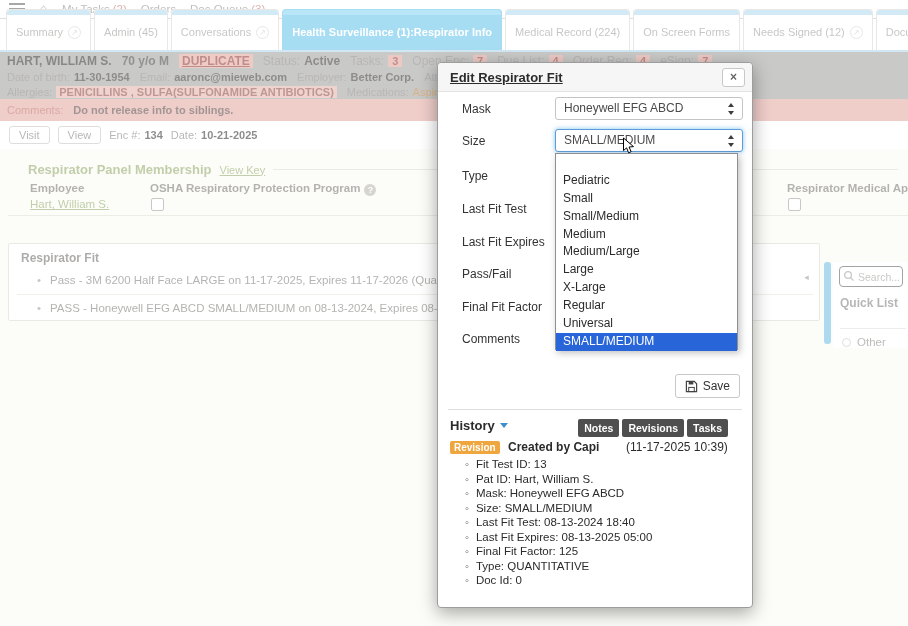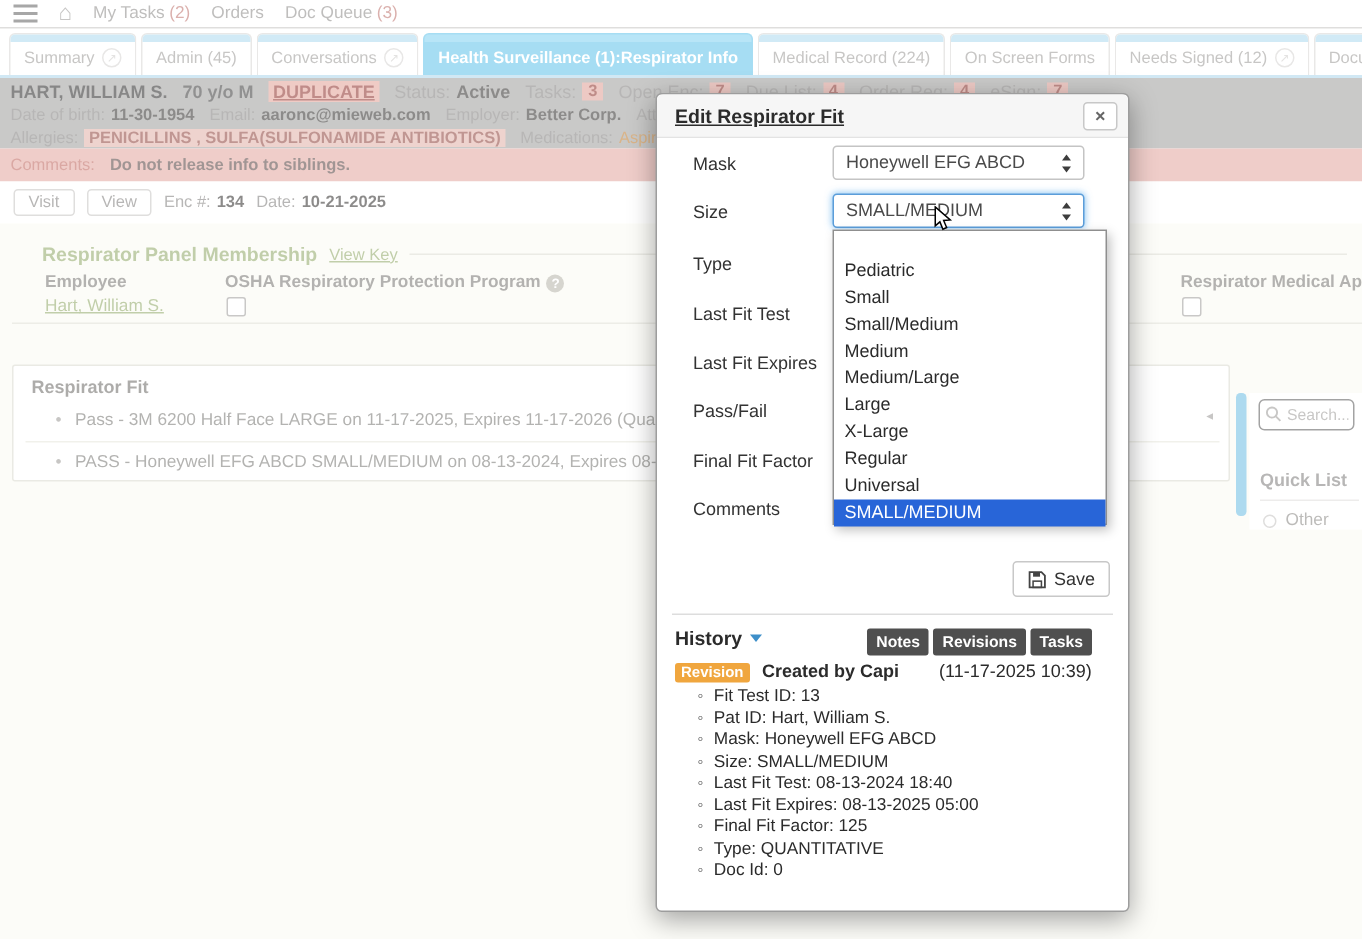--- a/index.html
+++ b/index.html
@@ -15,21 +15,21 @@
   .topnav { position:absolute; top:0; left:0; right:0; height:19px; display:flex; align-items:center; gap:14px; padding-left:9px; border-bottom:1px solid #bdbbb9; font-size:11.5px; color:#7a7876; }
   .burger-wrap { width:16px; height:12px; position:relative; }
   .burger-wrap i { position:absolute; left:0; width:16px; height:2px; background:#474747; }
   .burger-wrap i:nth-child(1){top:0}.burger-wrap i:nth-child(2){top:5px}.burger-wrap i:nth-child(3){top:10px}
   .home { font-size:15px; color:#8a8886; line-height:12px; }
   .nav-item { display:flex; gap:3px; }
   .nav-count { color:#b35b54; }
 
   
   .tabbar { position:absolute; top:22px; left:6px; right:0; height:28px; display:flex; gap:3px; align-items:flex-end; }
-  .tab { position:relative; height:28px; background:#fff; border:1px solid #d2d0ce; border-bottom:none; border-radius:4px 4px 0 0; display:flex; align-items:center; gap:5px; padding:4px 9px 0 9px; font-size:11px; color:#8b8986; white-space:nowrap;justify-content:space-between; }
+  .tab { position:relative; height:41px; background:#fff; border:1px solid #d2d0ce; border-bottom:none; border-radius:4px 4px 0 0; display:flex; align-items:center; gap:5px; padding:4px 9px 0 9px; font-size:11px; color:#8b8986; white-space:nowrap;justify-content:space-between; }
   .tab::before { content:""; position:absolute; top:0; left:0; right:0; height:5px; background:#9fd4ec; border-radius:3px 3px 0 0; }
   .tab.active { background:#45b8e6; border-color:#45b8e6; color:#fff; font-weight:bold; }
   .tab.active::before { background:#6cc9ee; }
   .pop-icon { width:13px; height:13px; border:1px solid #cfcdcb; border-radius:50%; font-size:8px; line-height:12px; text-align:center; color:#c6c4c2; }
   .pop-icon::before { content:"↗"; }
   .tabline { position:absolute; top:50px; left:0; right:0; height:2px; background:#9fd0e8; }
 
   
   .pheader { position:absolute; top:52px; left:0; right:0; height:47px; background:#8f8e8c; color:#e8e6e4; }
   .prow { display:flex; align-items:center; gap:10px; padding-left:7px; white-space:nowrap; }
@@ -77,31 +77,31 @@
   .fit-divider { position:absolute; top:50px; left:8px; right:6px; border-top:1px solid #e2e2d6; }
 
   
   .collapse-arrow { position:absolute; top:269px; left:799px; width:15px; height:16px; font-size:9px; color:#8a8886; text-align:center; line-height:16px; z-index:1; }
   .bluebar { position:absolute; top:262px; left:824px; width:7px; height:82px; background:#54b2de; border-radius:3px; z-index:1; }
   .sidepanel { position:absolute; top:262px; left:833px; right:0; z-index:1; background:#fff; }
   .search-box { position:relative; margin:4px 4px 0 6px; }
   .search-box input { width:64px; height:21px; border:1px solid #404040; border-radius:4px; font-size:10.5px; padding:0 3px 0 18px; color:#55534f; font-family:"Liberation Sans",sans-serif; outline:none; background:#fff; }
   .search-box input::placeholder { color:#8d8b88; }
   .search-ico { position:absolute; left:4px; top:4px; }
-  .ql-title { margin:26px 0 0 7px; font-size:12px; font-weight:bold; color:#6a6866; padding-bottom:6px; border-bottom:1px solid #d9d7d5; margin-right:2px; }
+  .ql-title { margin:9px 0 0 7px; font-size:12px; font-weight:bold; color:#6a6866; padding-bottom:18px; border-bottom:1px solid #d9d7d5; margin-right:2px; }
   .ql-item { display:flex; align-items:center; gap:6px; margin:7px 0 0 9px; font-size:11.5px; color:#74726e; }
   .radio-ico { width:9px; height:9px; border:1px solid #bcbab8; border-radius:50%; background:#fff; }
 
   
   .modal { position:absolute; top:62px; left:437px; width:316px; height:546px; background:#fff; border:1px solid #9d9d9d; border-radius:4px; box-shadow:0 5px 18px rgba(0,0,0,0.35); z-index:10; }
   .m-header { position:relative; height:29px; background:#f6f6f6; border-bottom:1px solid #e3e3e3; border-radius:4px 4px 0 0; display:flex; align-items:center; padding-left:12px; }
   .m-title { font-size:13px; font-weight:bold; color:#2b2b2b;text-decoration:underline; }
   .m-close { position:absolute; right:7px; top:5px; width:23px; height:19px; border:1px solid #c8c8c8; border-radius:3px; background:#fff; font-size:12px; font-weight:bold; color:#666; text-align:center; line-height:17px; }
   .f-label { position:absolute; left:24px; font-size:12px; color:#333; }
-  .sel { position:absolute; left:117px; width:168px; height:23px; border:1px solid #c4c4c4; border-radius:3px; background:#fff; font-size:12px; color:#4a4a4a; line-height:21px; padding-left:8px; }
+  .sel { position:absolute; left:117px; width:188px; height:23px; border:1px solid #c4c4c4; border-radius:3px; background:#fff; font-size:12px; color:#4a4a4a; line-height:21px; padding-left:8px; }
   .sel.focused { border-color:#5b9dd9; box-shadow:0 0 5px rgba(82,168,236,0.7); }
   .ud { position:absolute; right:6px; top:50%; margin-top:-6px; width:9px; height:12px; }
   .ud::before { content:""; position:absolute; top:0; left:1px; border-left:3.5px solid transparent; border-right:3.5px solid transparent; border-bottom:4.5px solid #3d3d3d; }
   .ud::after  { content:""; position:absolute; bottom:0; left:1px; border-left:3.5px solid transparent; border-right:3.5px solid transparent; border-top:4.5px solid #3d3d3d; }
 
   .popup { position:absolute; left:117px; top:90px; width:183px; height:197px; background:#fff; border:1px solid #8f8f8f; box-shadow:2px 3px 7px rgba(0,0,0,0.25); z-index:20; }
   .opt { height:17.9px; line-height:17.9px; font-size:12px; color:#2b2b2b; padding-left:7px; white-space:nowrap; }
   .opt.selected { background:#2865d8; color:#fff; }
 
   .cursor { position:absolute; left:184px; top:74px; z-index:30; }

